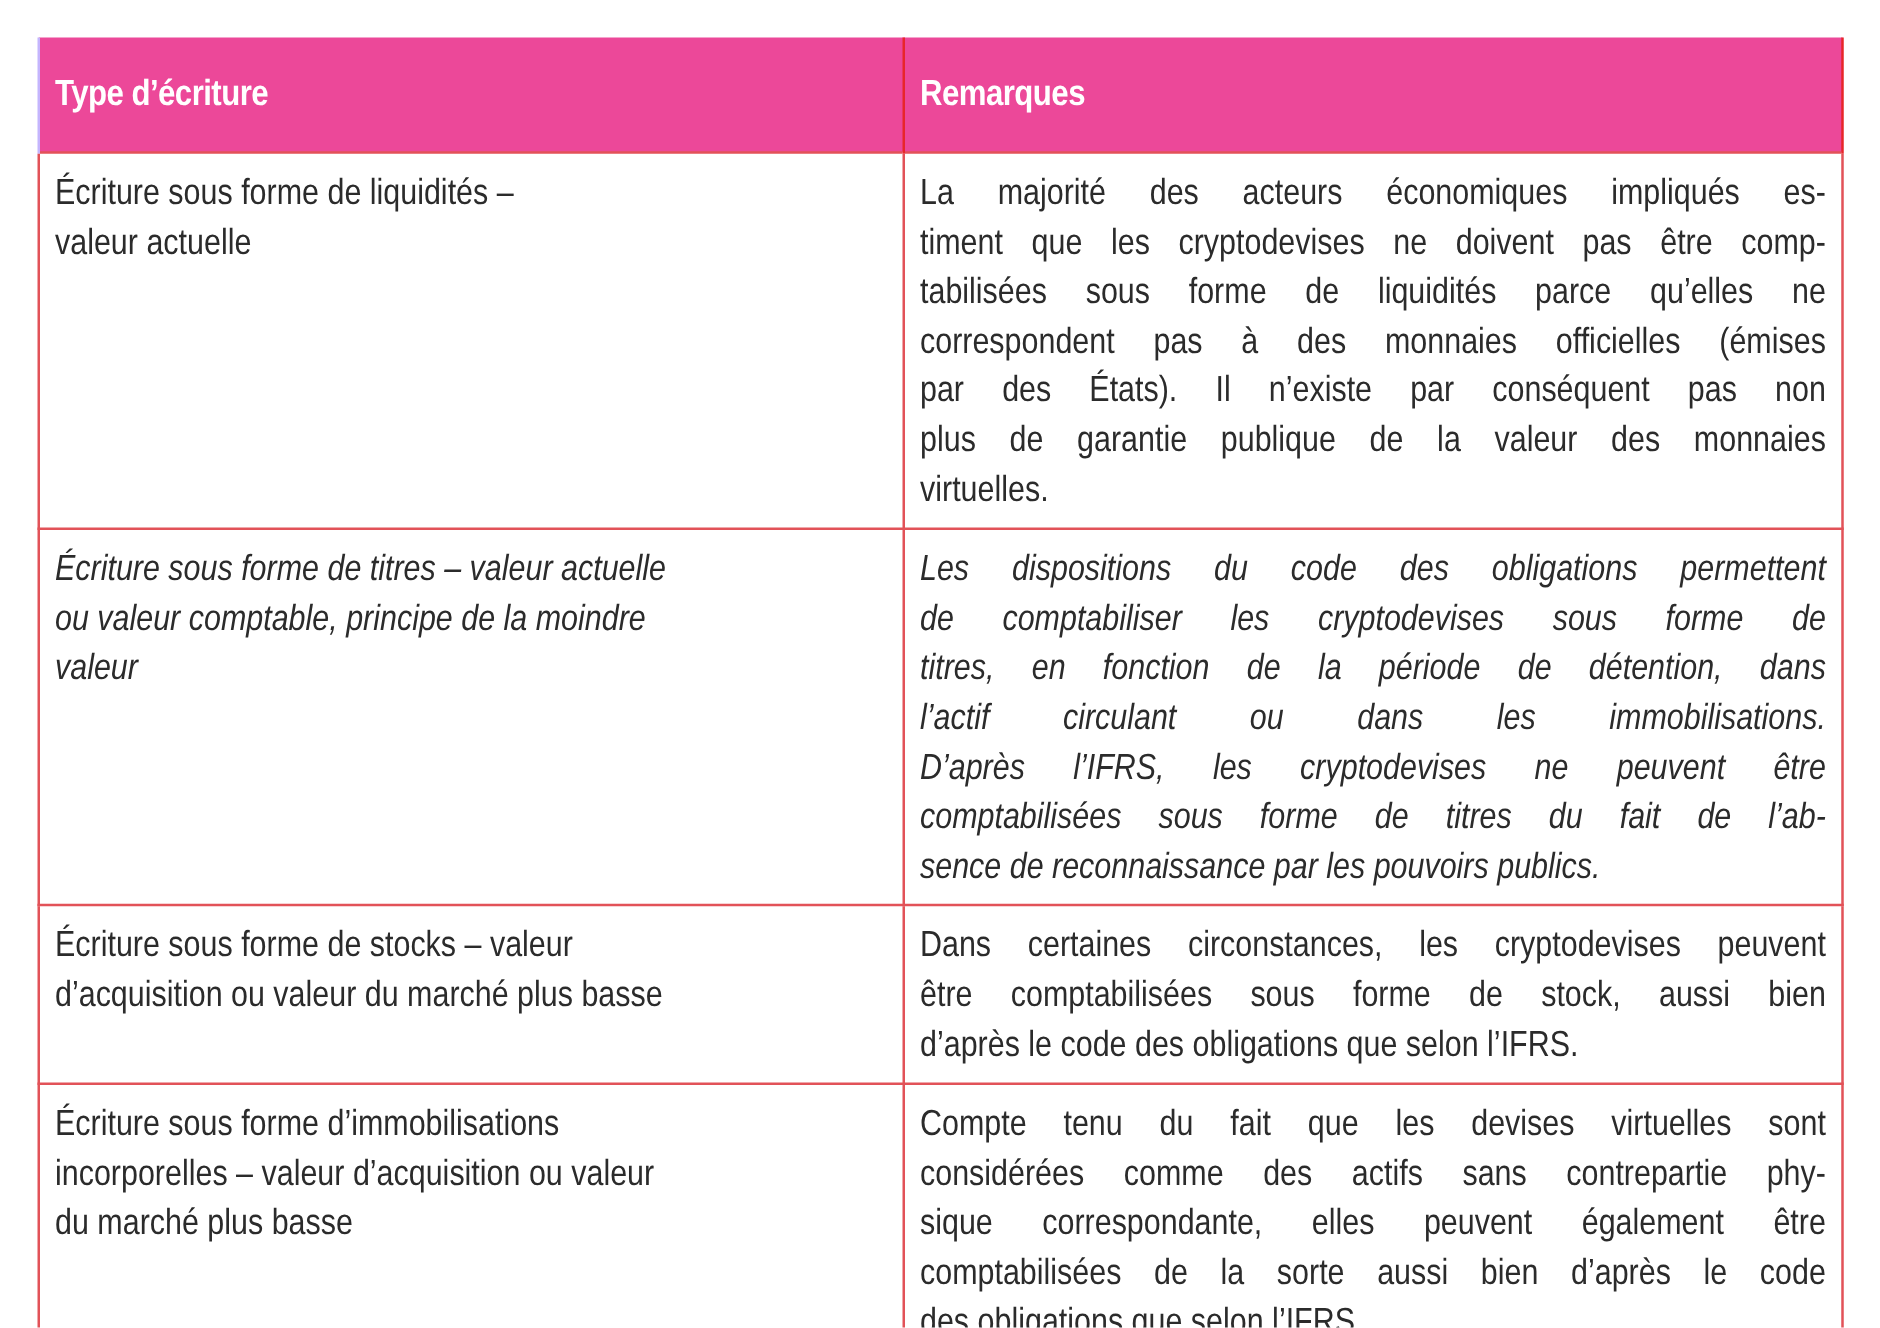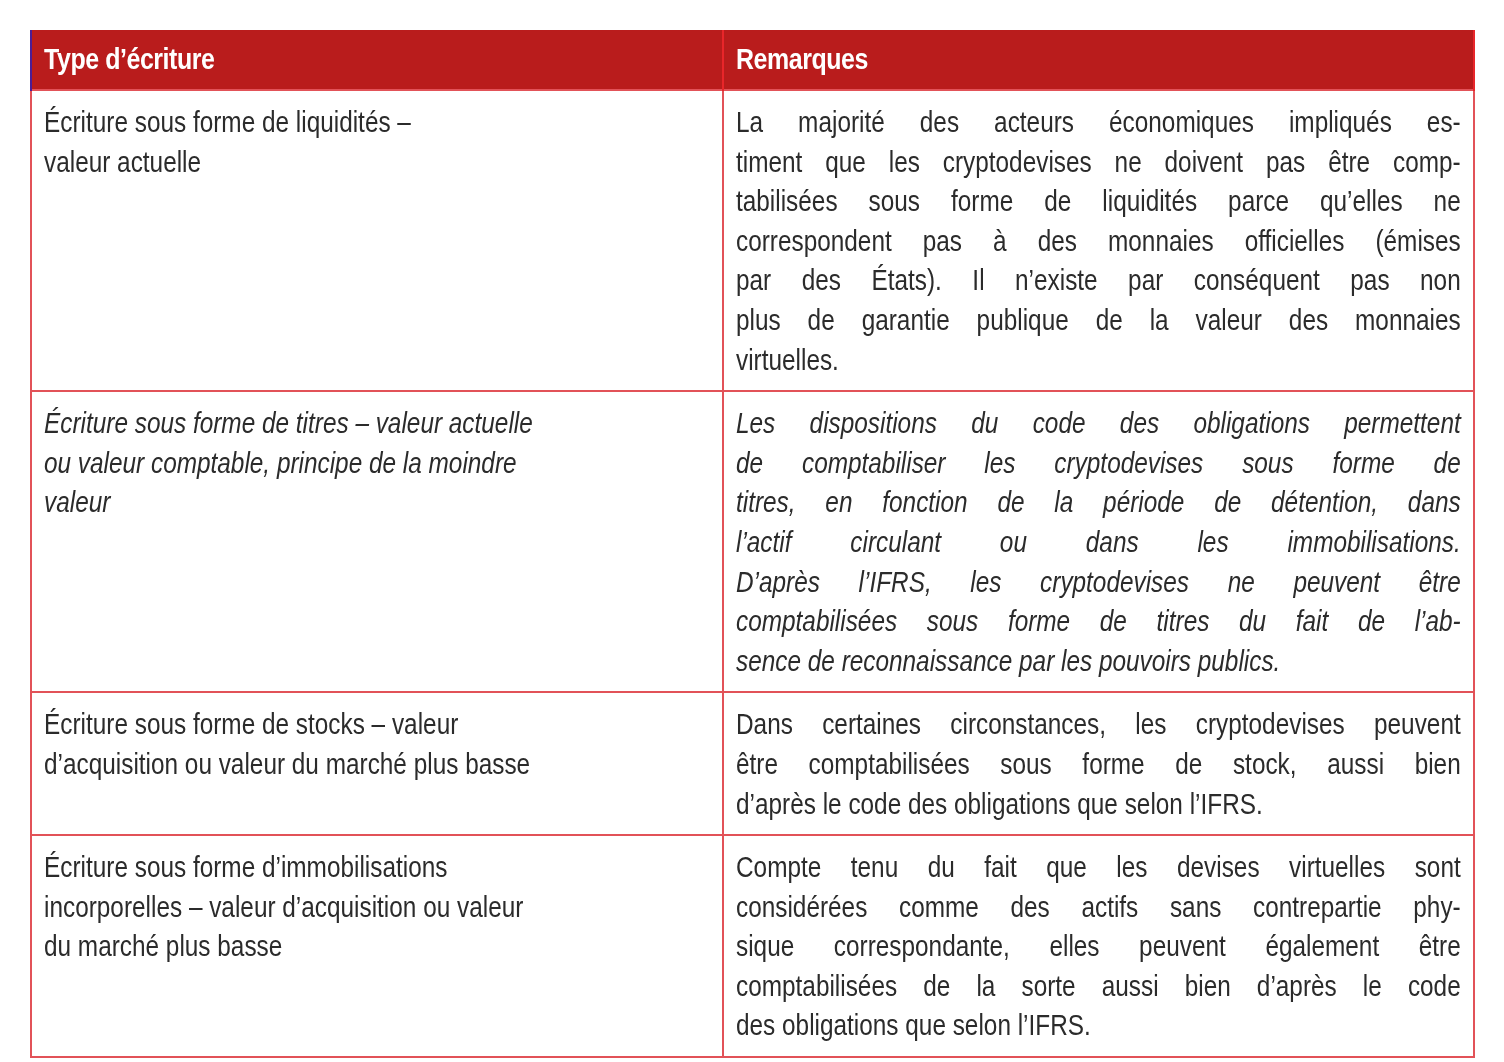--- a/index.html
+++ b/index.html
@@ -18,29 +18,29 @@
       position: absolute;
       left: 30px;
       top: 30px;
       width: 1443px;
       border-collapse: collapse;
       table-layout: fixed;
     }
     .table col.c1 { width: 692px; }
     .table col.c2 { width: 751px; }
     .table th {
-      background: #b91c1c;
+      background: #ec4899;
       color: #ffffff;
       text-align: left;
       font-weight: bold;
       font-size: 29px;
       height: 59px;
-      padding: 0 12px;
+      padding: 16px 12px;
       vertical-align: middle;
-      border-left: 2px solid #4c1d95;
+      border-left: 2px solid #c4b5fd;
       border-right: 2px solid #e8262a;
       letter-spacing: -0.5px;
       transform-origin: left center;
     }
     .table th span {
       display: inline-block;
       transform: scaleX(0.86);
       transform-origin: left center;
       white-space: nowrap;
     }

